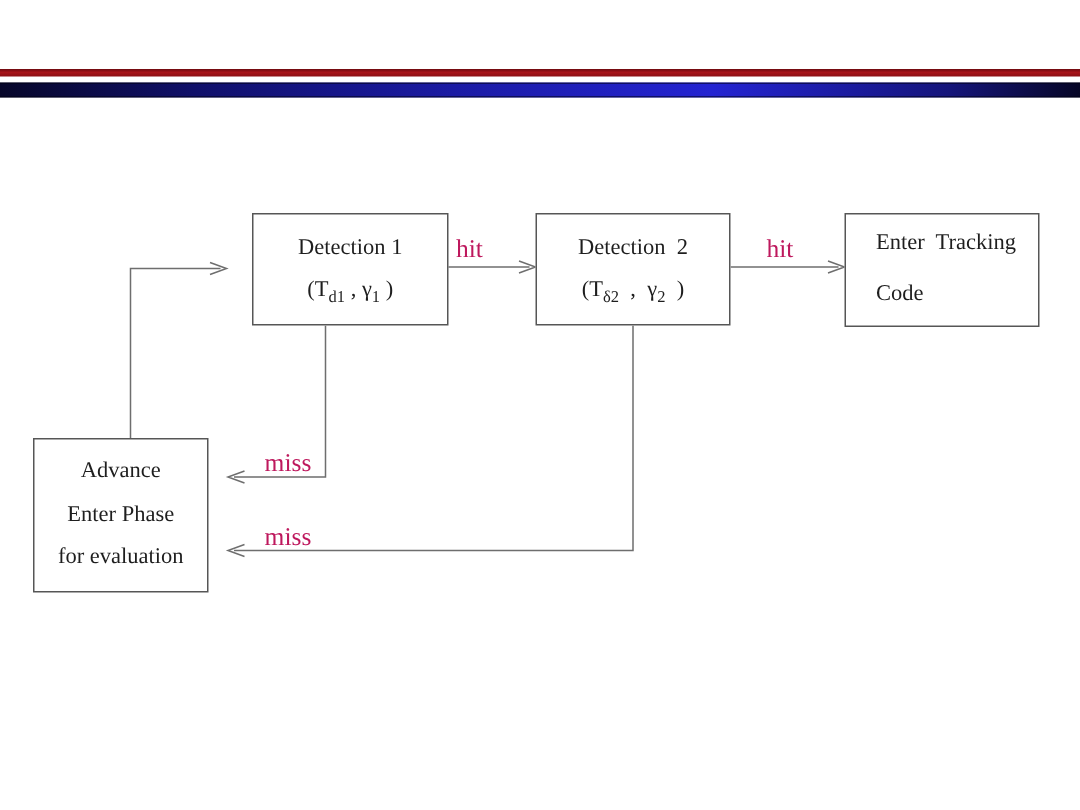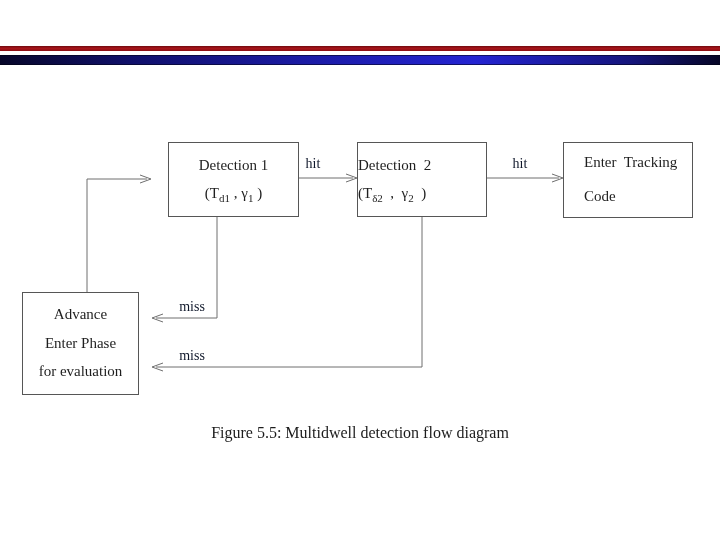--- a/index.html
+++ b/index.html
@@ -38,27 +38,27 @@
     border: 1px solid #565656;
     background: #ffffff;
     box-sizing: border-box;
     display: flex; flex-direction: column; justify-content: center;
     color: #1e1e1e; font-size: 15px; line-height: 1.05;
   }
   .fbox .line { white-space: pre; }
   .fbox sub { font-size: 11px; line-height: 0; margin-top: 44px; }
 
   .box-detection1 { left: 168px; top: 142px; width: 131px; height: 75px; align-items: center; gap: 12px; }
-  .box-detection2 { left: 357px; top: 142px; width: 130px; height: 75px; gap: 12px; }
+  .box-detection2 { left: 357px; top: 142px; width: 130px; height: 75px; align-items: center; gap: 12px; }
   .box-tracking   { left: 563px; top: 142px; width: 130px; height: 76px; align-items: flex-start; padding-left: 20px; gap: 18px; }
   .box-advance    { left: 22px;  top: 292px; width: 117px; height: 103px; align-items: center; gap: 13px; }
 
   .edge-label {
     position: absolute; transform: translateX(-50%);
-    color: #0f172a; font-size: 14px; white-space: pre;
+    color: #be185d; font-size: 17px; white-space: pre;
   }
   .label-hit1  { left: 313px; top: 156px; }
   .label-hit2  { left: 520px; top: 156px; }
   .label-miss1 { left: 192px; top: 299px; }
   .label-miss2 { left: 192px; top: 348px; }
 
   .caption {
     position: absolute; left: 0; top: 424px; width: 720px;
     text-align: center; color: #1c1c1c; font-size: 16px; white-space: pre;
   }
@@ -115,17 +115,16 @@
       <div class="line">Advance</div>
       <div class="line">Enter Phase</div>
       <div class="line">for evaluation</div>
     </div>
 
     <span class="edge-label label-hit1">hit</span>
     <span class="edge-label label-hit2">hit</span>
     <span class="edge-label label-miss1">miss</span>
     <span class="edge-label label-miss2">miss</span>
 
-    <div class="caption">Figure 5.5: Multidwell detection flow diagram</div>
   </div>
 
   <div class="page-number">33</div>
 </div>
 
 </body></html>

